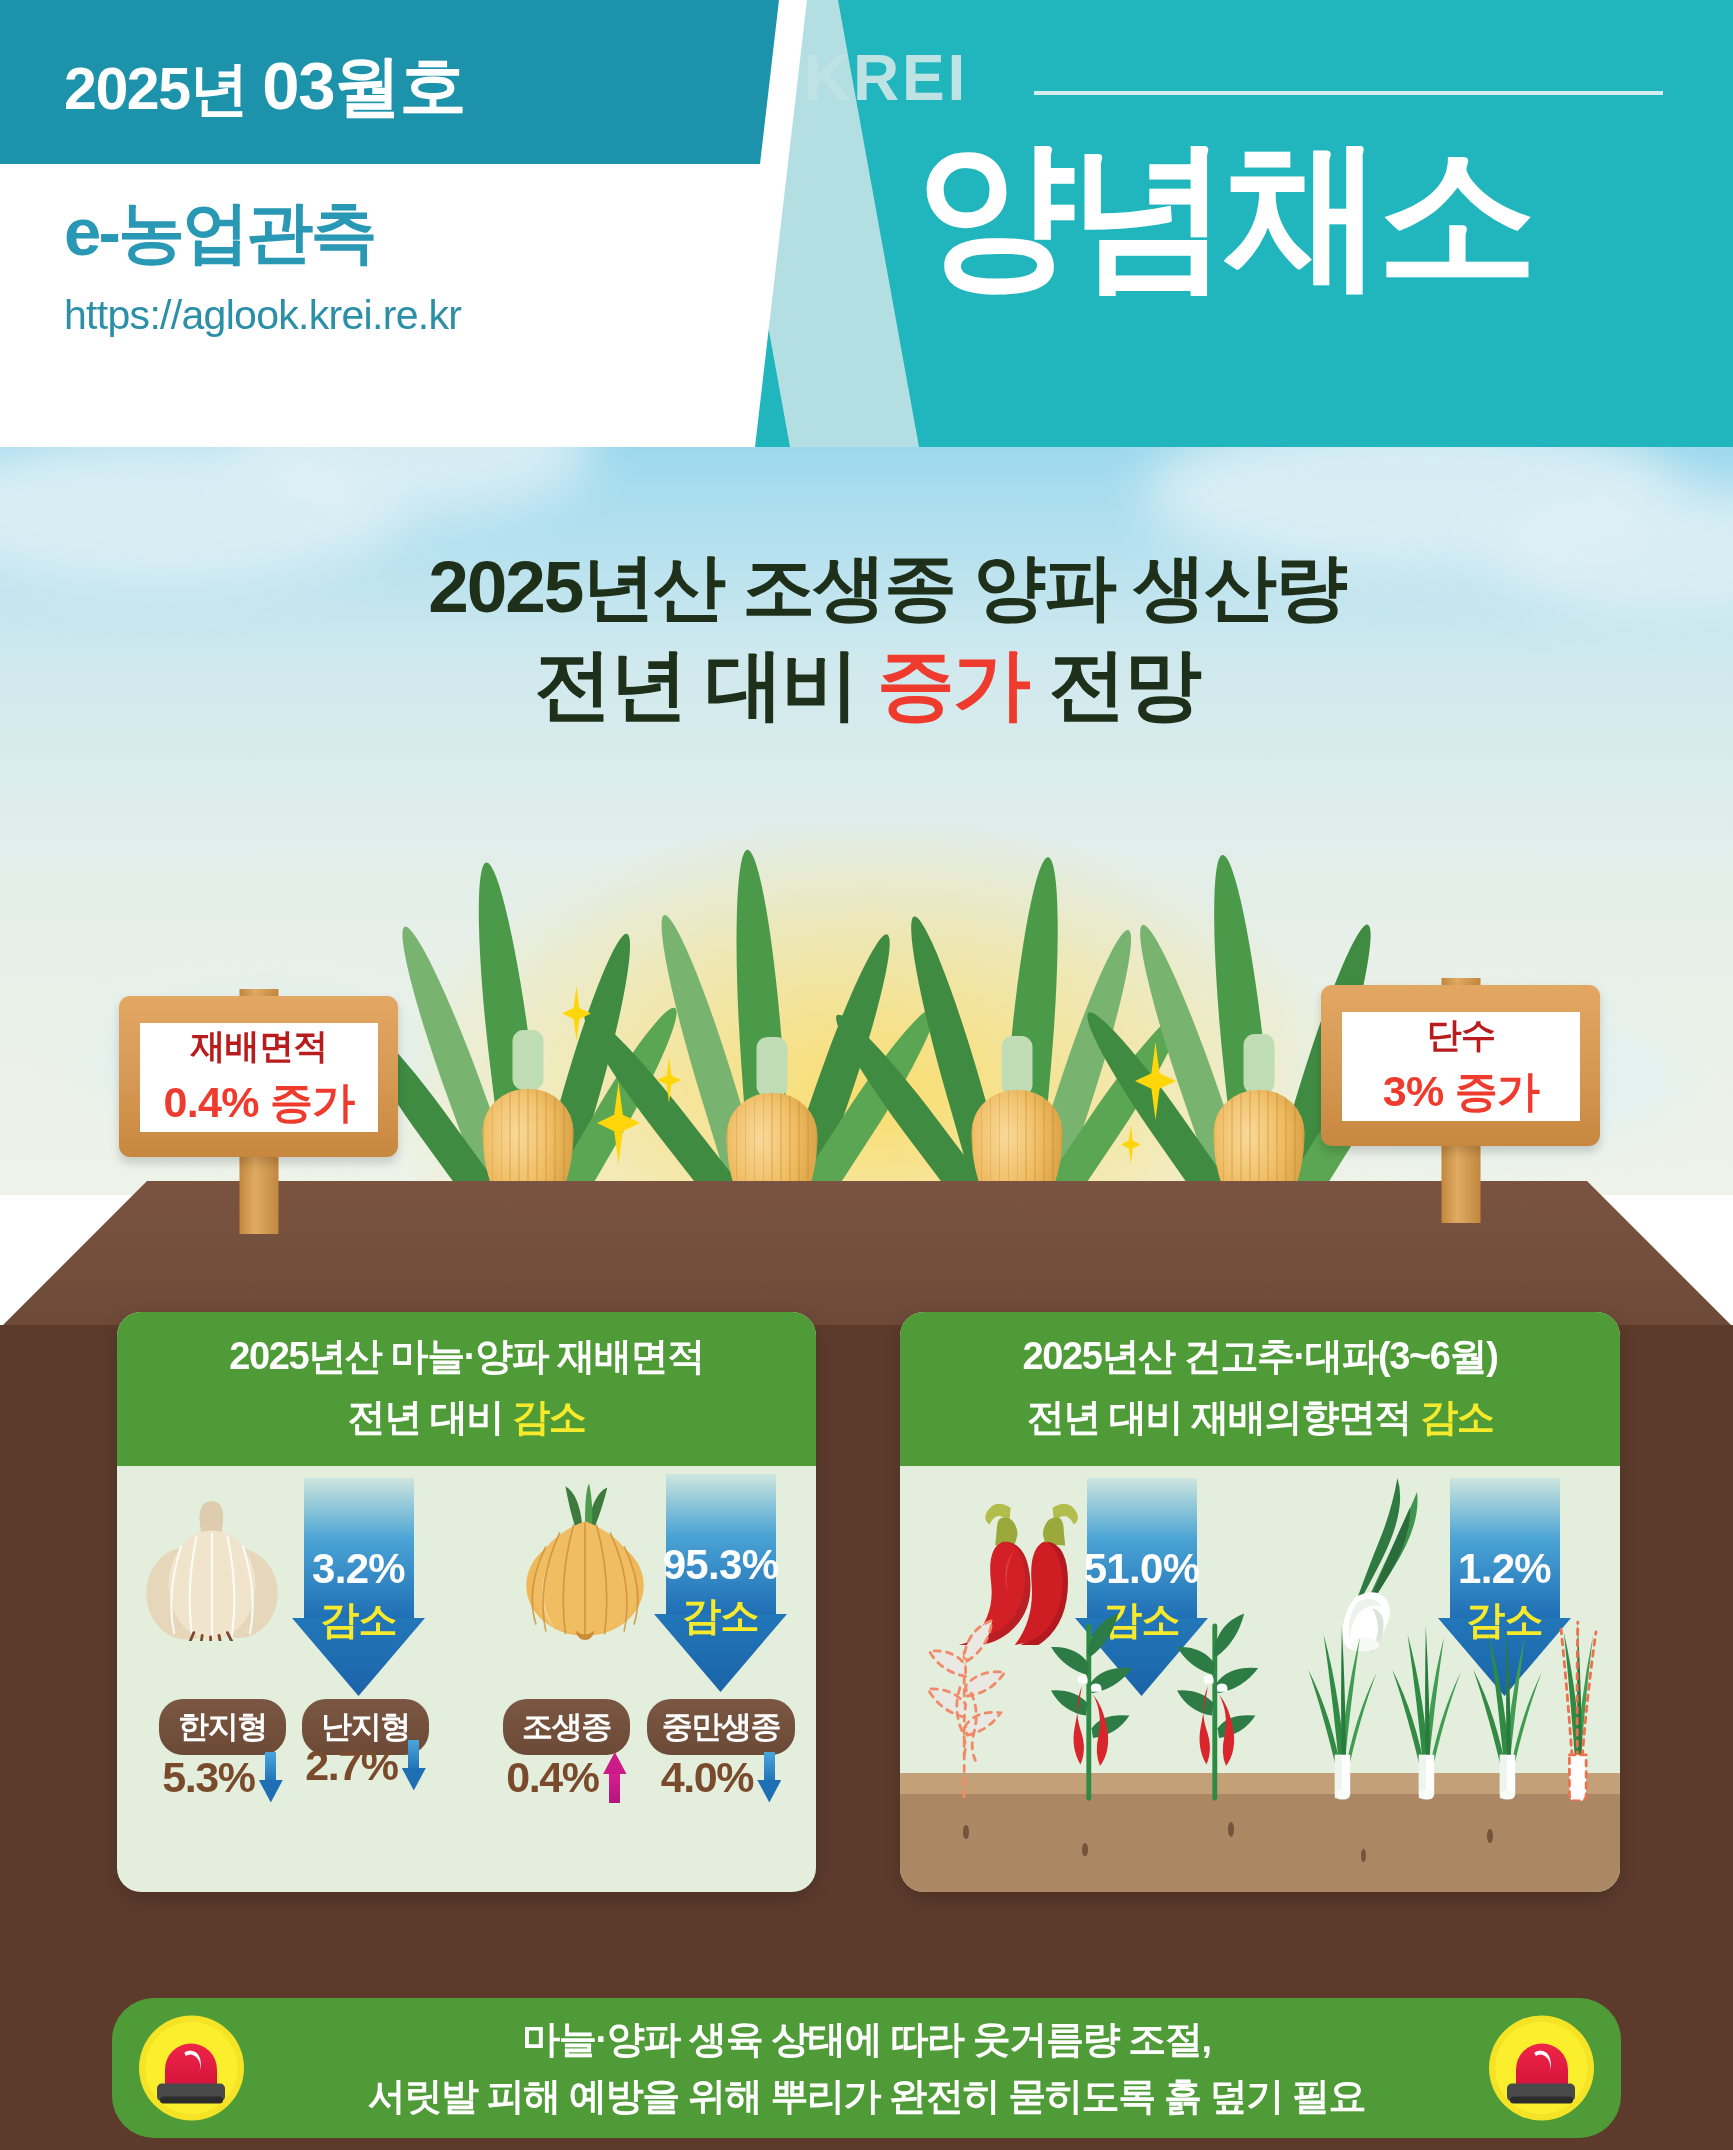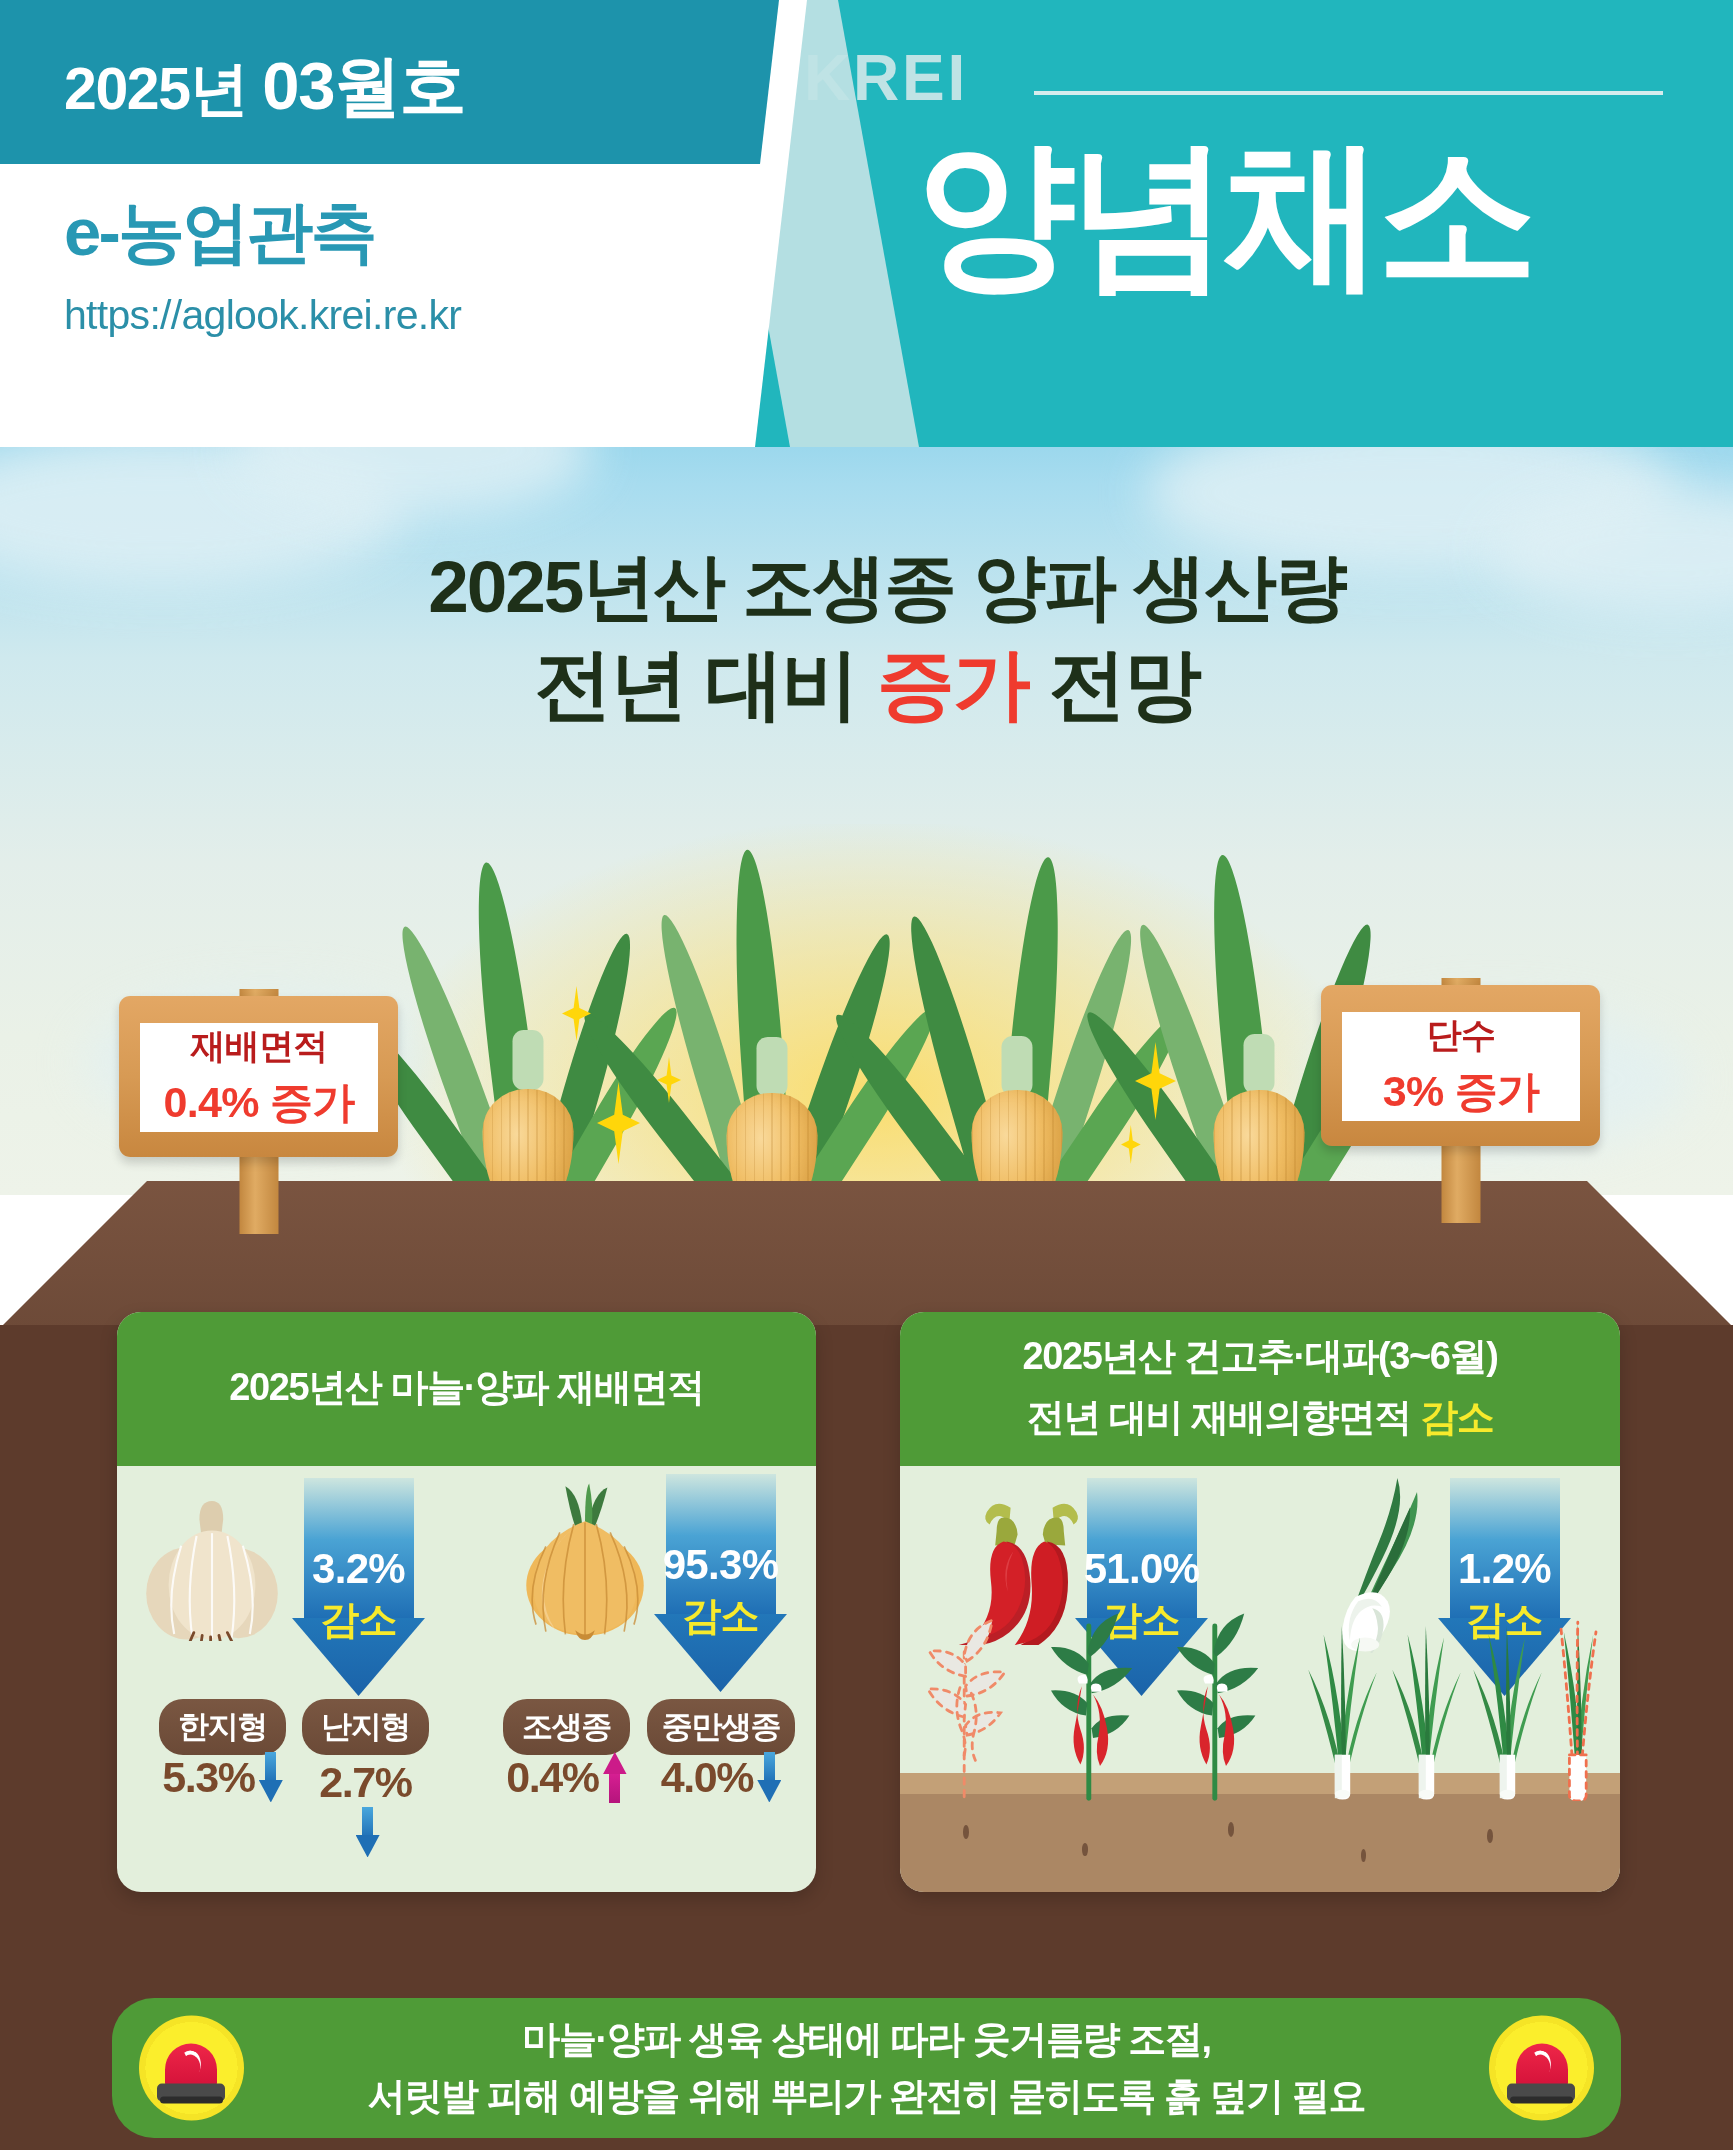--- a/index.html
+++ b/index.html
@@ -353,20 +353,21 @@
       <div class="sign-inner" style="left:21px; top:26.6px; width:238px; height:109px;">
         <div class="sign-t1">단수</div>
         <div class="sign-t2">3% 증가</div>
       </div>
     </div>
   </div>
 
   <div class="panel" style="left:117px; top:1312px; width:699px; height:580px;">
     <div class="panel-head" style="height:154px;">
       <div class="ph1">2025년산 마늘·양파 재배면적</div>
+      <div class="ph2"><span>전년 대비 </span><span class="yw">감소</span></div>
     </div>
 
     <div style="position:absolute; left:25px; top:175px; width:140px; height:154px;">
       <svg viewBox="0 0 200 220" width="140" height="154">
         <ellipse cx="64" cy="152" rx="58" ry="66" fill="#e6d7bb"></ellipse>
         <ellipse cx="138" cy="152" rx="56" ry="64" fill="#e6d7bb"></ellipse>
         <path d="M100 20 q16 0 16 26 l-4 34 h-26 l-4 -34 q0 -26 18 -26z" fill="#ddcdae"></path>
         <ellipse cx="100" cy="140" rx="62" ry="78" fill="#f0e4cc"></ellipse>
         <g stroke="#fff" stroke-width="3" fill="none" opacity=".85">
           <path d="M100 66 v150"></path>
@@ -429,21 +430,21 @@
     <div class="pill" style="left:386px; top:367px; width:127px;">조생종</div>
     <div class="pill" style="left:530px; top:367px; width:148px;">중만생종</div>
 
     <div class="stat" style="left:42px; top:440px; width:127px;">
       <span>5.3%</span>
       <span class="mini-arrow md">
           <i class="ms"></i>
           <i class="mh"></i>
         </span>
     </div>
-    <div class="stat" style="left:185px; top:446px; width:127px;flex-direction:column;">
+    <div class="stat" style="left:185px; top:428px; width:127px;">
       <span>2.7%</span>
       <span class="mini-arrow md">
           <i class="ms"></i>
           <i class="mh"></i>
         </span>
     </div>
     <div class="stat" style="left:386px; top:440px; width:127px;">
       <span>0.4%</span>
       <span class="mini-arrow mu">
           <i class="ms"></i>

